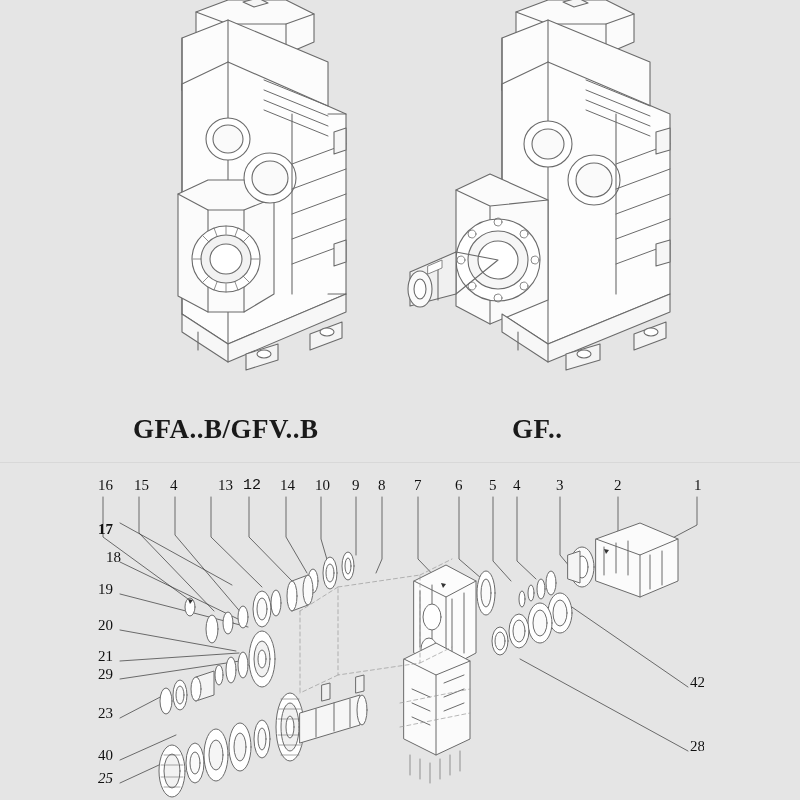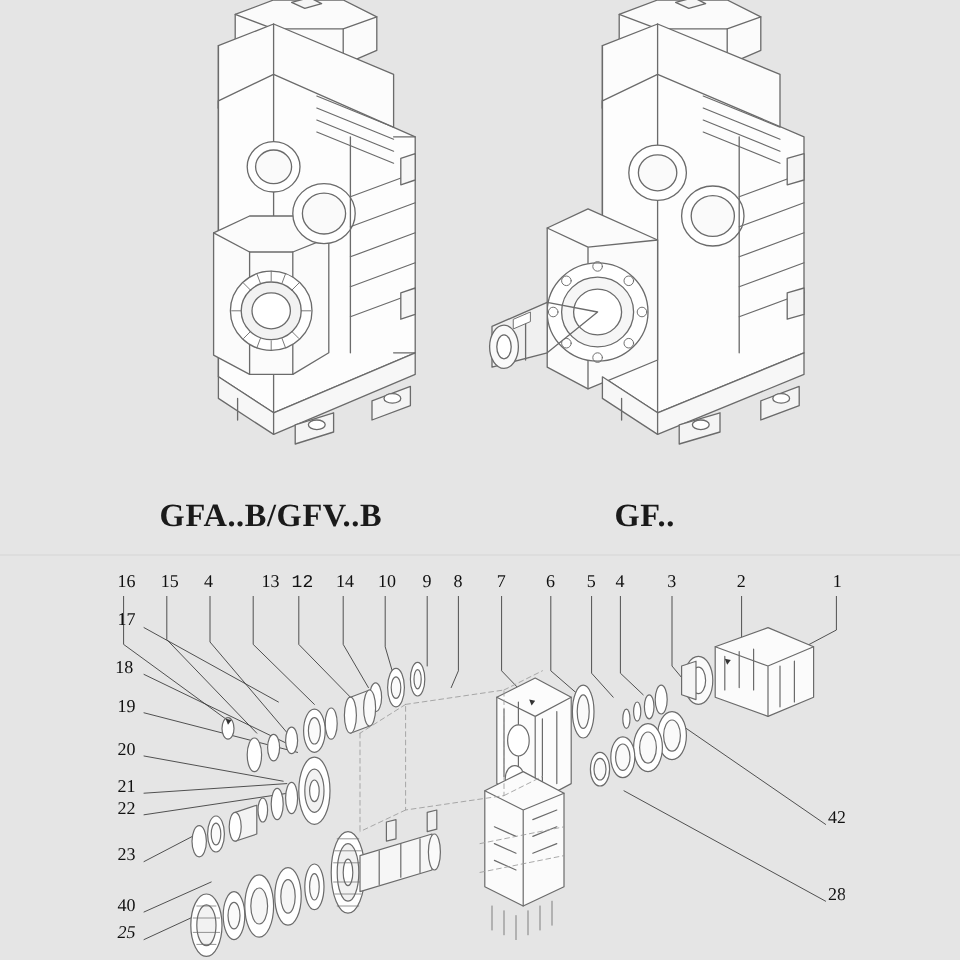--- a/index.html
+++ b/index.html
@@ -405,26 +405,26 @@
     <div class="callout" style="left:352px; top:14px;">9</div>
     <div class="callout" style="left:378px; top:14px;">8</div>
     <div class="callout" style="left:414px; top:14px;">7</div>
     <div class="callout" style="left:455px; top:14px;">6</div>
     <div class="callout" style="left:489px; top:14px;">5</div>
     <div class="callout" style="left:513px; top:14px;">4</div>
     <div class="callout" style="left:556px; top:14px;">3</div>
     <div class="callout" style="left:614px; top:14px;">2</div>
     <div class="callout" style="left:694px; top:14px;">1</div>
 
-    <div class="callout" style="left:98px; top:46px;">17</div>
-    <div class="callout" style="left:96px; top:86px;">18</div>
+    <div class="callout" style="left:98px; top:58px;font-weight:bold;">17</div>
+    <div class="callout" style="left:106px; top:86px;">18</div>
     <div class="callout" style="left:98px; top:118px;">19</div>
     <div class="callout" style="left:98px; top:154px;">20</div>
     <div class="callout" style="left:98px; top:185px;">21</div>
-    <div class="callout" style="left:98px; top:203px;">22</div>
+    <div class="callout" style="left:98px; top:203px;">29</div>
     <div class="callout" style="left:98px; top:242px;">23</div>
     <div class="callout" style="left:98px; top:284px;">40</div>
     <div class="callout" style="left:98px; top:307px;font-style:italic;">25</div>
 
     <div class="callout" style="left:690px; top:211px;">42</div>
     <div class="callout" style="left:690px; top:275px;">28</div>
   </div>
 
 </div>
 

